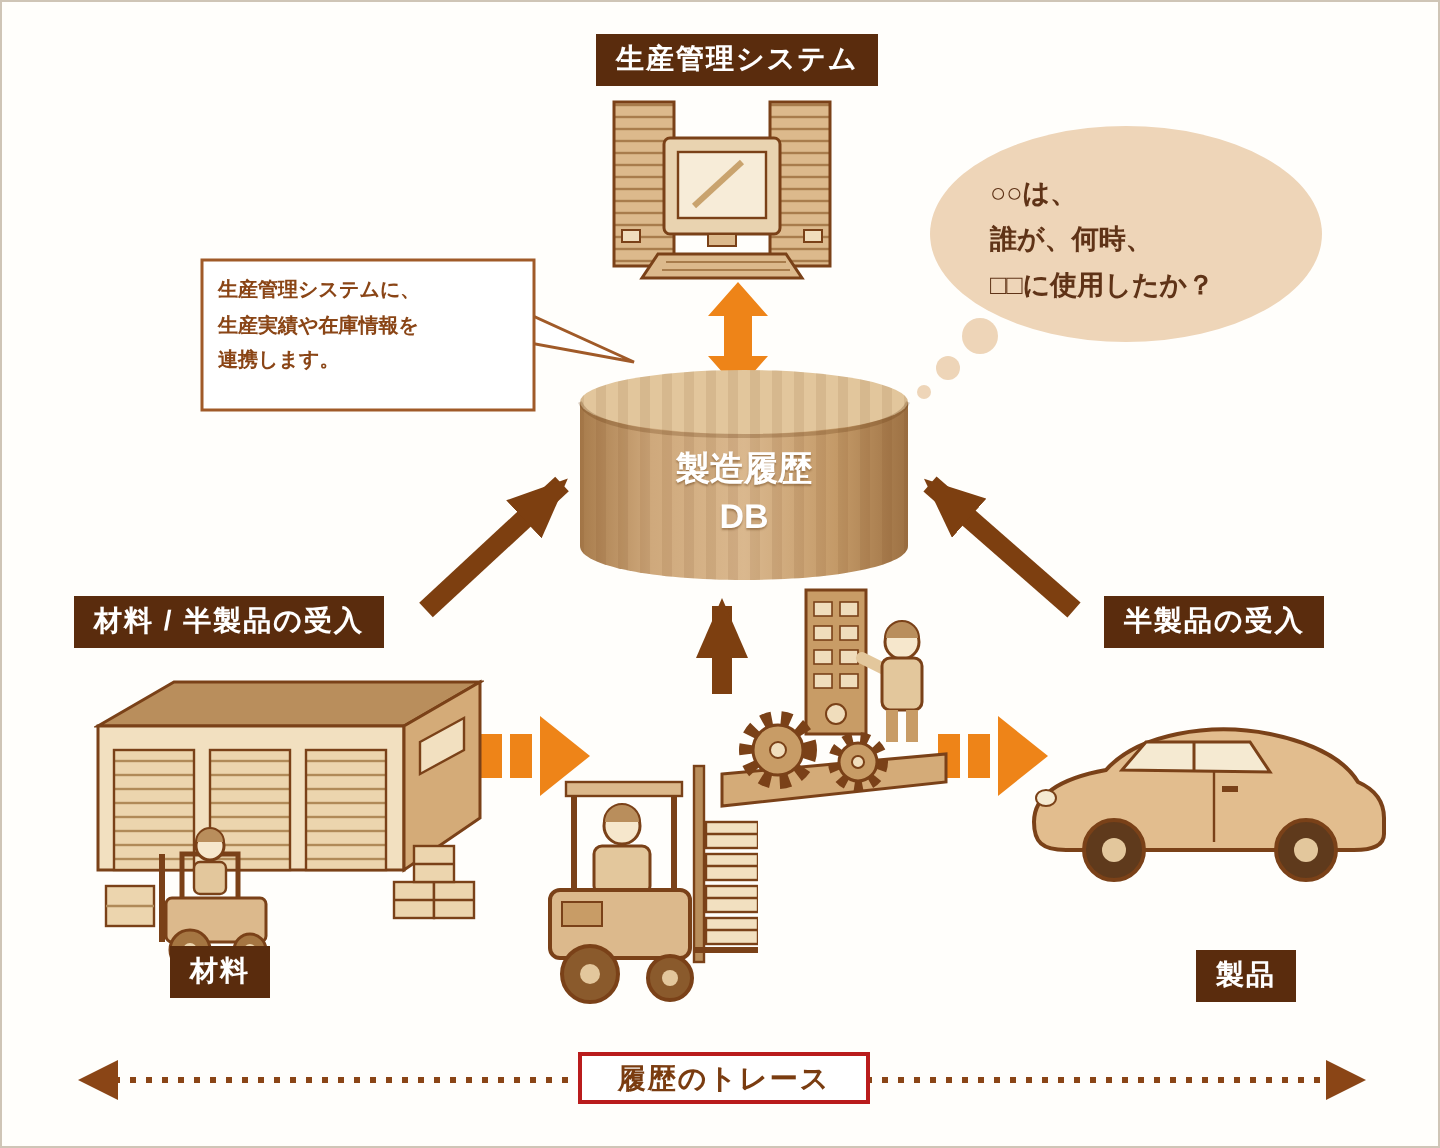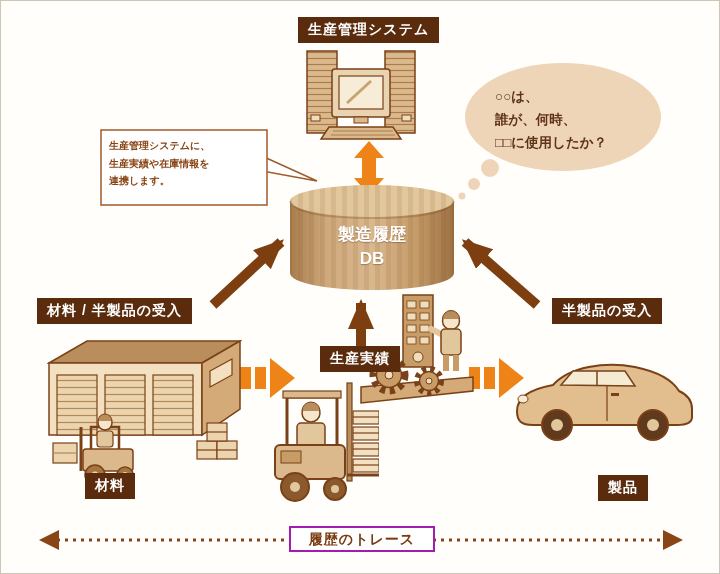--- a/index.html
+++ b/index.html
@@ -14,21 +14,21 @@
     position:absolute;z-index:3;background:#5a2c0d;color:#ffffff;
     font-size:14px;font-weight:bold;padding:4px 10px;line-height:1.25;
     white-space:nowrap;letter-spacing:1px;
   }
   .textblock{position:absolute;z-index:3;white-space:pre-line;}
   .callout-text{left:108px;top:136px;width:156px;font-size:10px;font-weight:bold;color:#8a4516;line-height:17.5px;}
   .thought-text{left:494px;top:84px;width:170px;font-size:13.5px;font-weight:bold;color:#5f3317;line-height:23px;}
   .db-text{left:289px;top:222px;width:164px;text-align:center;color:#ffffff;font-size:17px;font-weight:bold;line-height:24px;text-shadow:0 1px 1px rgba(90,50,10,.4);}
   .trace-box{
     position:absolute;z-index:3;left:288px;top:525px;width:146px;height:26px;
-    background:#ffffff;border:2px solid #a21caf;box-sizing:border-box;
+    background:#ffffff;border:2px solid #b91c1c;box-sizing:border-box;
     text-align:center;font-size:14px;font-weight:bold;color:#7a3c10;line-height:22px;
     letter-spacing:1px;
   }
 </style>
 </head>
 <body>
 
 <div class="canvas">
 
   <svg class="layer" width="720" height="574" viewBox="0 0 720 574">
@@ -228,21 +228,20 @@
   <div class="textblock callout-text">生産管理システムに、
 生産実績や在庫情報を
 連携します。</div>
   <div class="textblock thought-text">○○は、
 誰が、何時、
 □□に使用したか？</div>
   <div class="textblock db-text">製造履歴
 DB</div>
 
   <div class="badge" style="left:36px;top:297px;">材料 / 半製品の受入</div>
-  <div class="badge" style="left:319px;top:345px;">生産実績</div>
   <div class="badge" style="left:551px;top:297px;">半製品の受入</div>
 
   <div class="badge" style="left:84px;top:472px;">材料</div>
   <div class="badge" style="left:597px;top:437px;margin-top:37px;">製品</div>
 
   <div class="trace-box">履歴のトレース</div>
 
 </div>
 
 </body></html>

